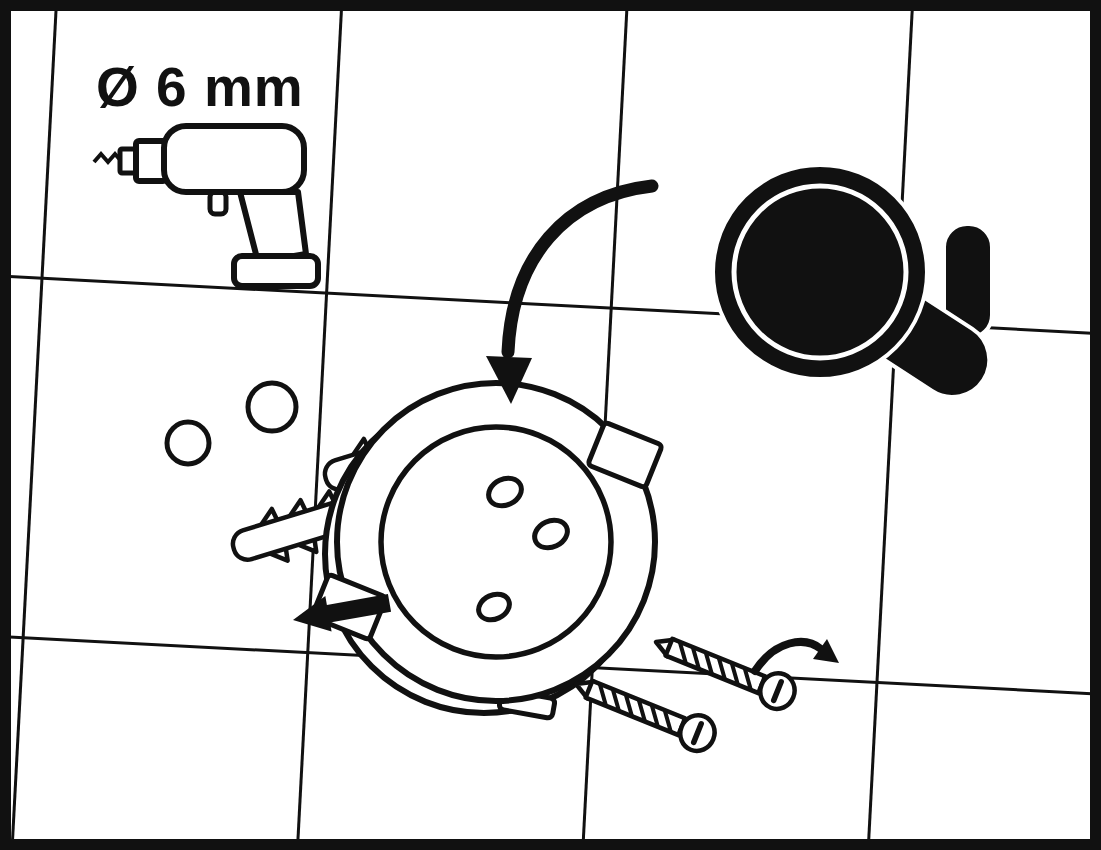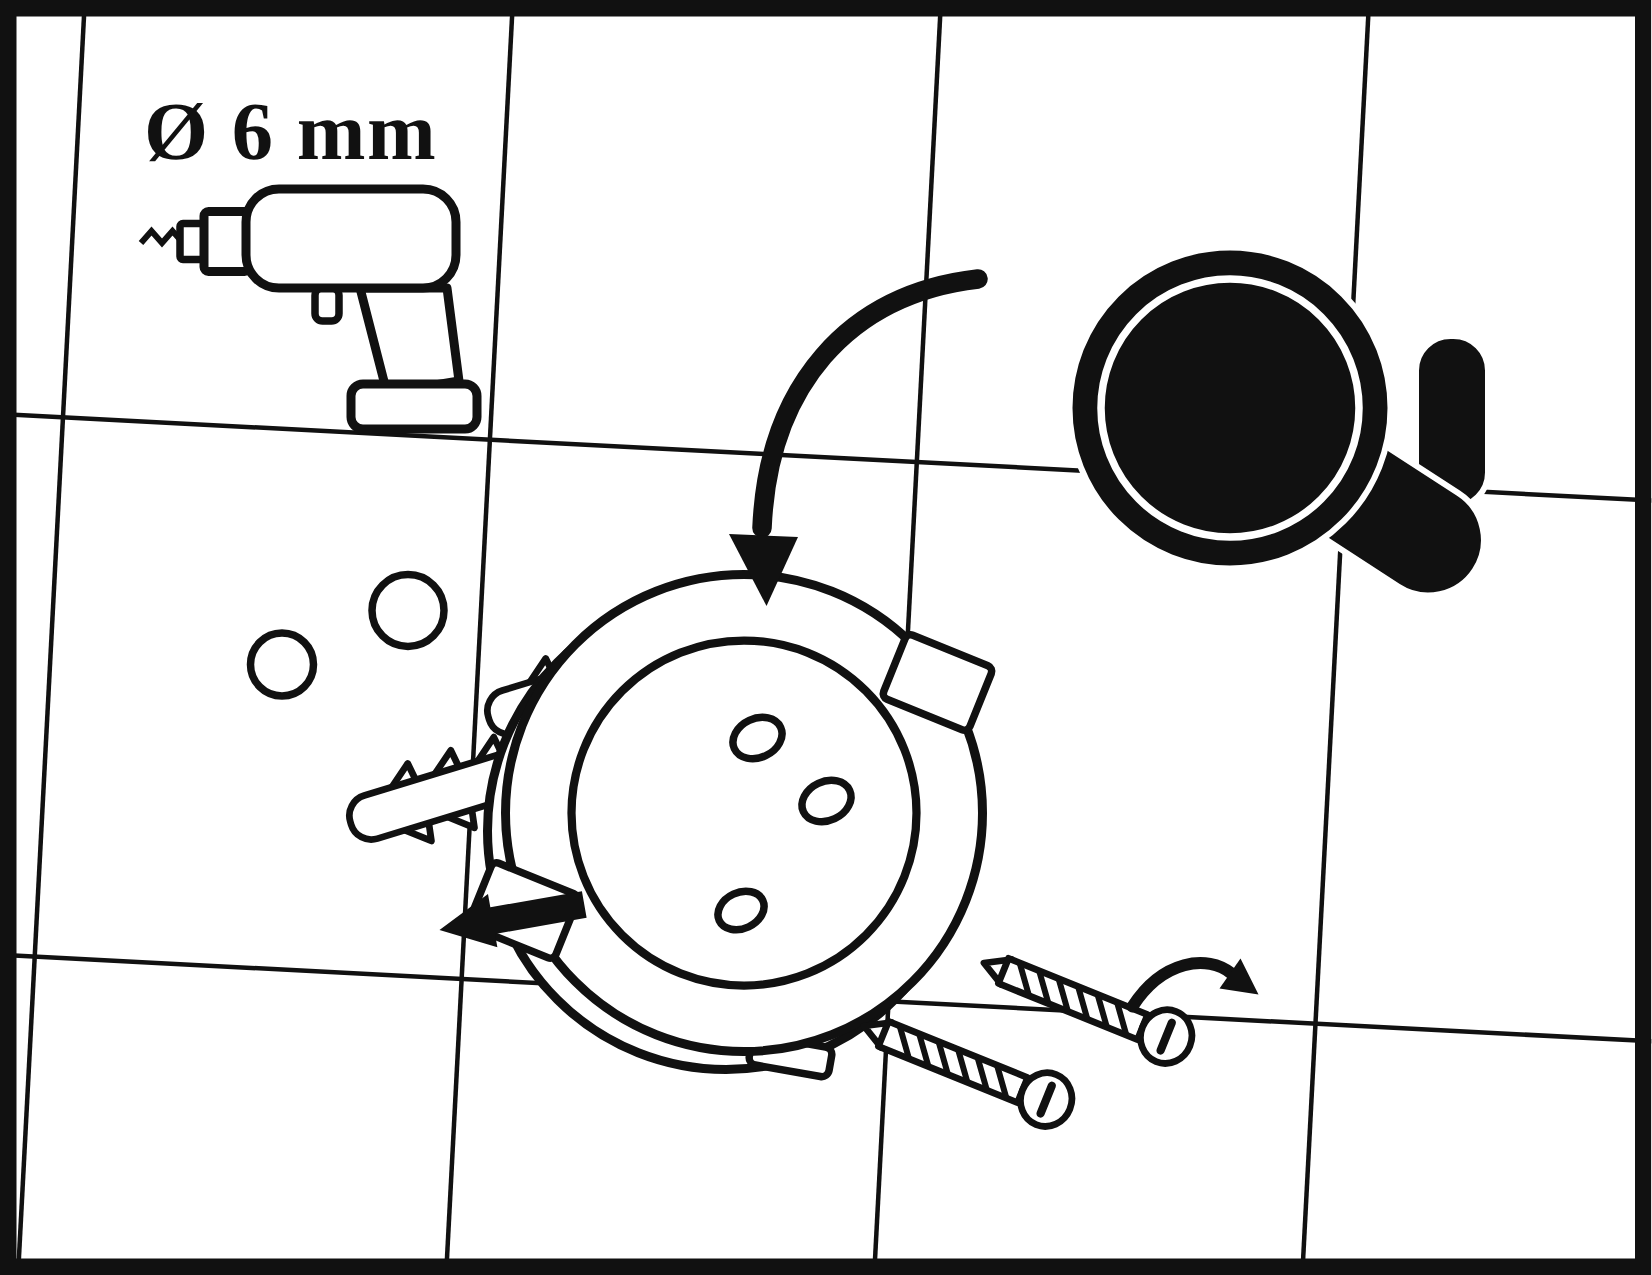--- a/index.html
+++ b/index.html
@@ -1,18 +1,18 @@
 <!DOCTYPE html>
 <html><head>
 <meta charset="utf-8">
 <title>Wall Hook Installation Diagram</title>
 <style>
   html,body{margin:0;padding:0;background:#ffffff;}
   .stage{position:relative;width:1101px;height:850px;background:#ffffff;overflow:hidden;
-         font-family:Liberation Serif, serif;}
+         font-family:Liberation Sans, sans-serif;}
   svg{display:block;}
   .grout{stroke:#111111;stroke-width:3;}
   .outline{fill:#ffffff;stroke:#111111;stroke-width:6;stroke-linejoin:round;}
   .outline-mid{fill:#ffffff;stroke:#111111;stroke-width:5;stroke-linejoin:round;}
   .outline-thin{fill:#ffffff;stroke:#111111;stroke-width:4.5;stroke-linejoin:round;}
   .stroke-only{fill:none;stroke:#111111;stroke-width:4;}
   .stroke-mid{fill:none;stroke:#111111;stroke-width:5.5;stroke-linecap:round;}
   .black{fill:#111111;}
   .hookpart{stroke:#ffffff;stroke-width:4;}
   .white-ring{fill:none;stroke:#ffffff;stroke-width:5;}

